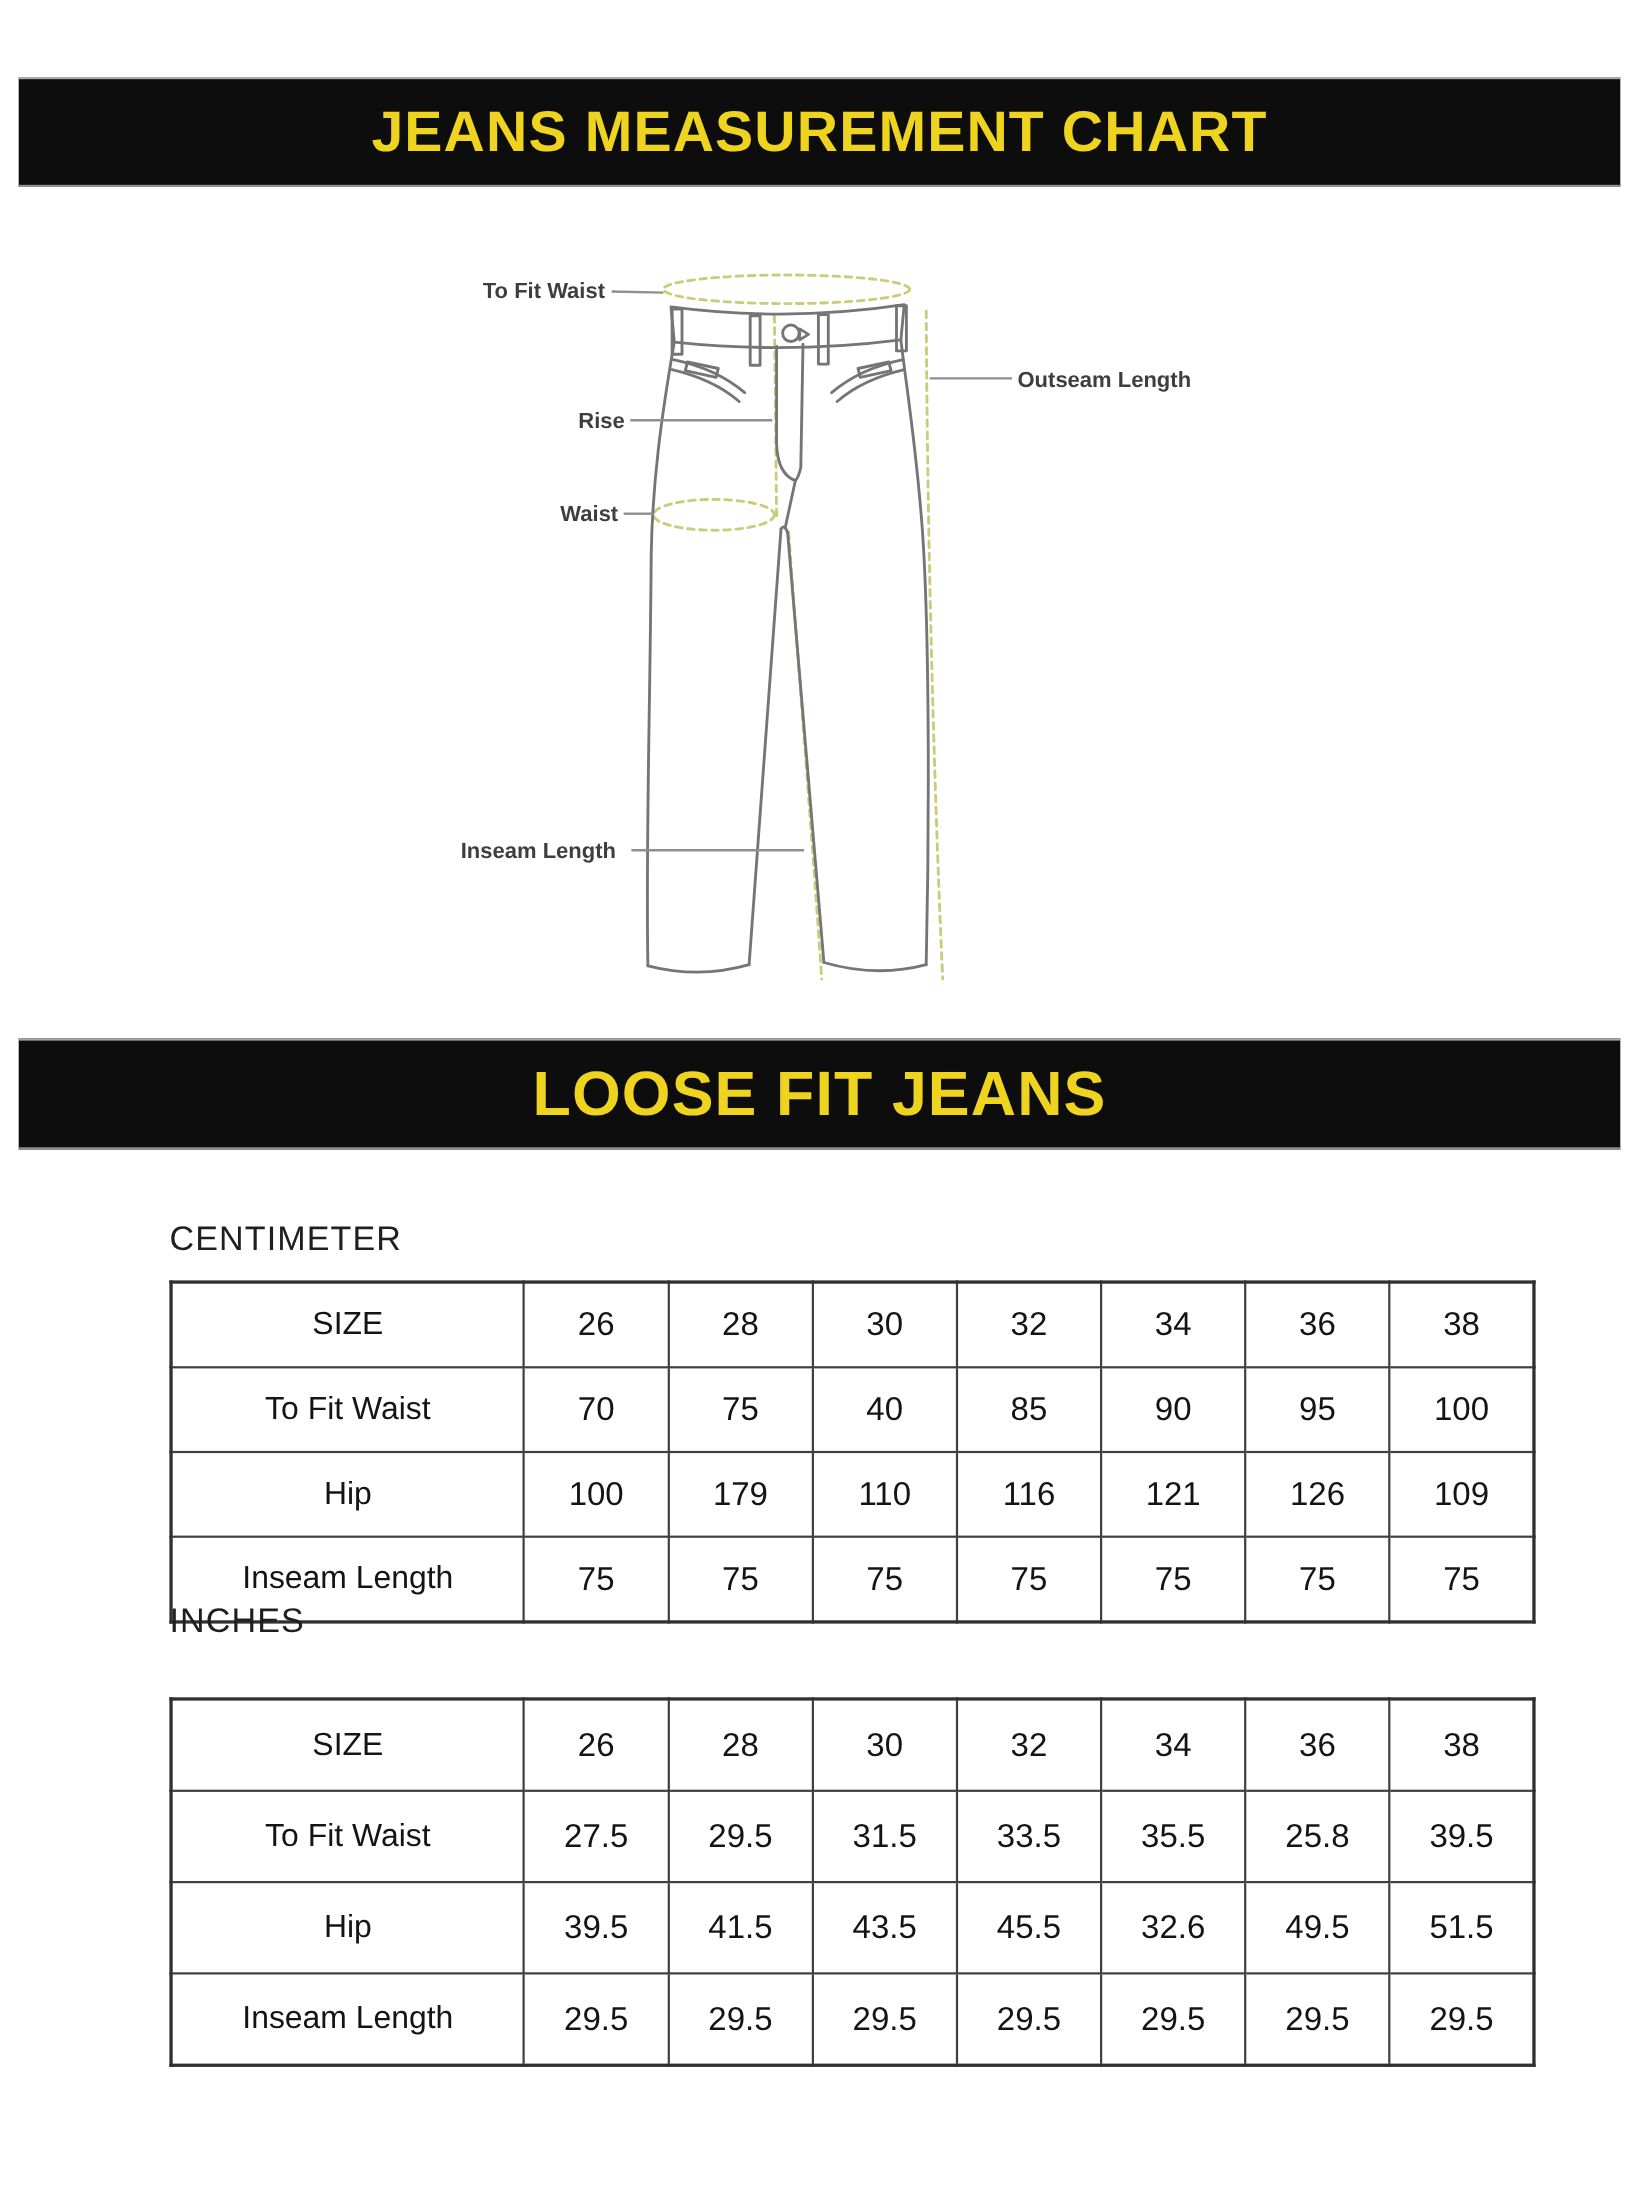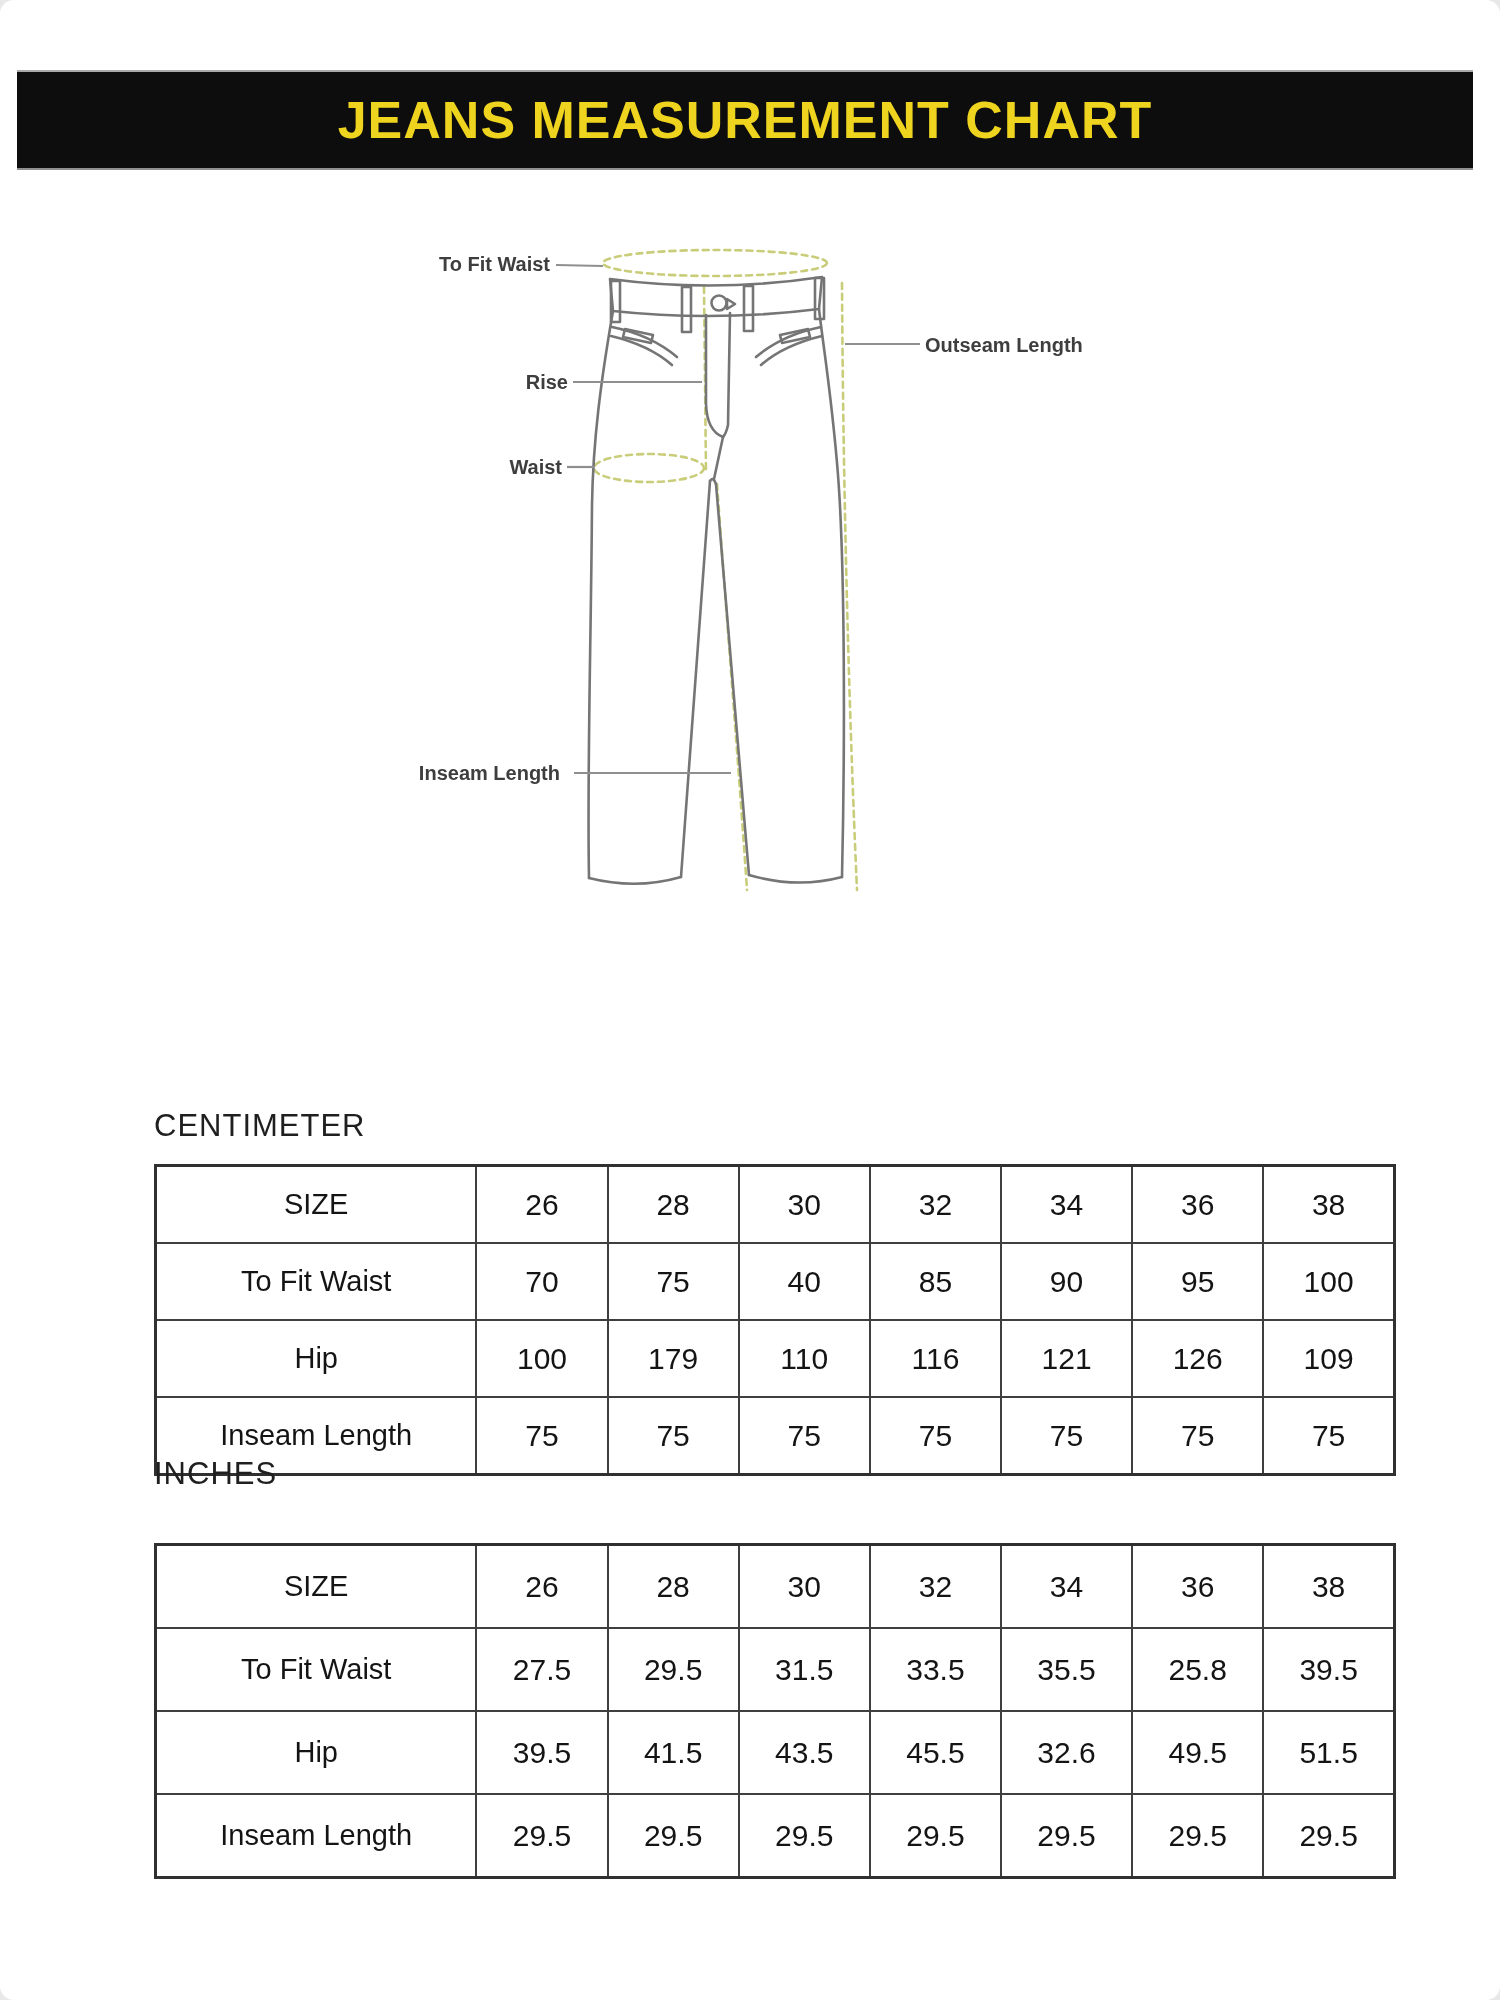--- a/index.html
+++ b/index.html
@@ -1,18 +1,18 @@
 <!DOCTYPE html>
 <html><head>
 <meta charset="utf-8">
 <style>
   html,body{margin:0;padding:0;background:#e8e8e8;}
   .page{
     position:relative;width:1500px;height:2000px;background:#ffffff;
-    font-family:"Liberation Sans",sans-serif;overflow:hidden;margin:0 auto;border-radius:14px;
+    font-family:"Liberation Sans",sans-serif;overflow:hidden;margin:0 auto;
   }
   
   .banner{
     position:absolute;left:17px;width:1456px;background:#0d0d0d;
     display:flex;align-items:center;justify-content:center;
     border-top:2px solid #a9a9a9;border-bottom:2px solid #8f8f8f;
   }
   .banner-top{top:70px;height:96px;}
   .banner-mid{top:944px;height:97px;}
   .banner .banner-text{
@@ -102,20 +102,23 @@
     <path class="ptr" d="M574,773 L731,773"></path>
     <path class="ptr" d="M845,344 L920,344"></path>
 
     <text class="lbl" x="550" y="271" text-anchor="end">To Fit Waist</text>
     <text class="lbl" x="568" y="389" text-anchor="end">Rise</text>
     <text class="lbl" x="562" y="474" text-anchor="end">Waist</text>
     <text class="lbl" x="560" y="780" text-anchor="end">Inseam Length</text>
     <text class="lbl" x="925" y="352" text-anchor="start">Outseam Length</text>
   </svg>
 
+  <div class="banner banner-mid">
+    <span class="banner-text">LOOSE FIT JEANS</span>
+  </div>
 
   <div class="section-label cm">CENTIMETER</div>
   <table class="size-table cm-table">
     <colgroup>
         <col class="c-label">
         <col class="c-val">
         <col class="c-val">
         <col class="c-val">
         <col class="c-val">
         <col class="c-val">

